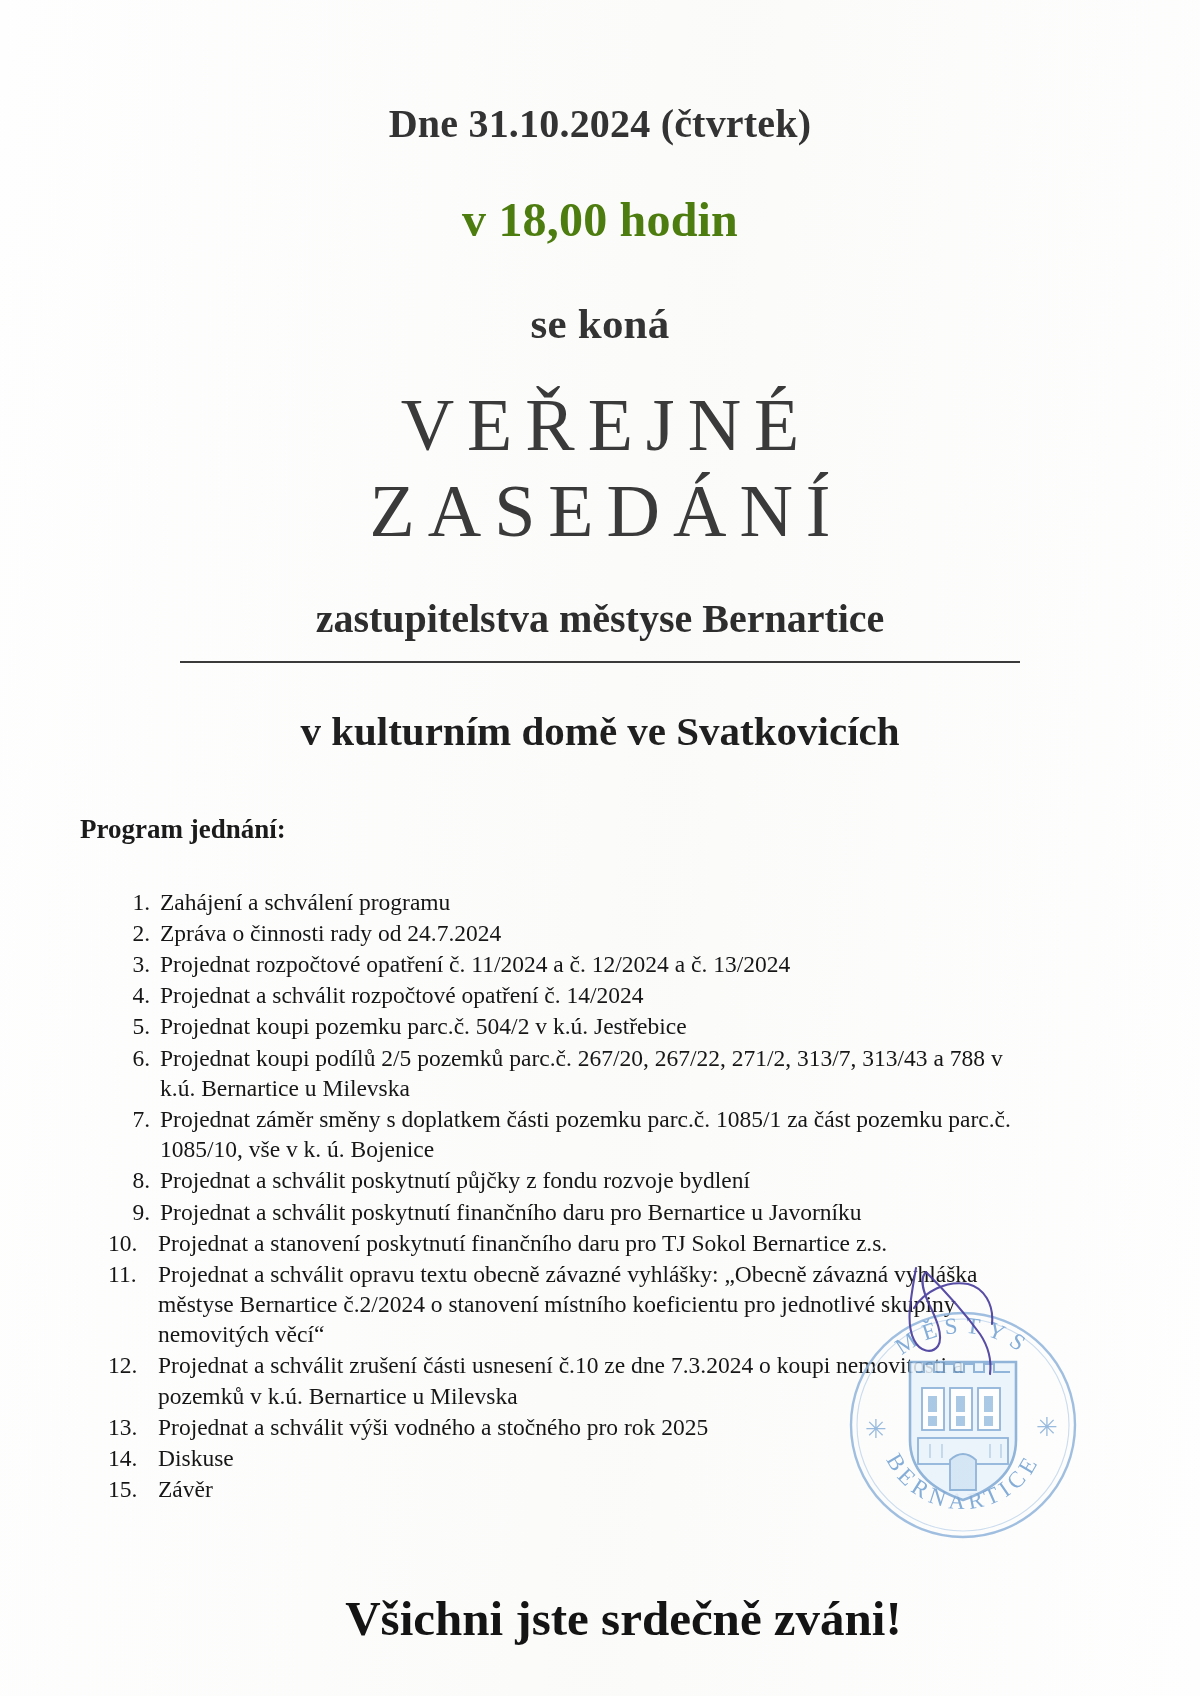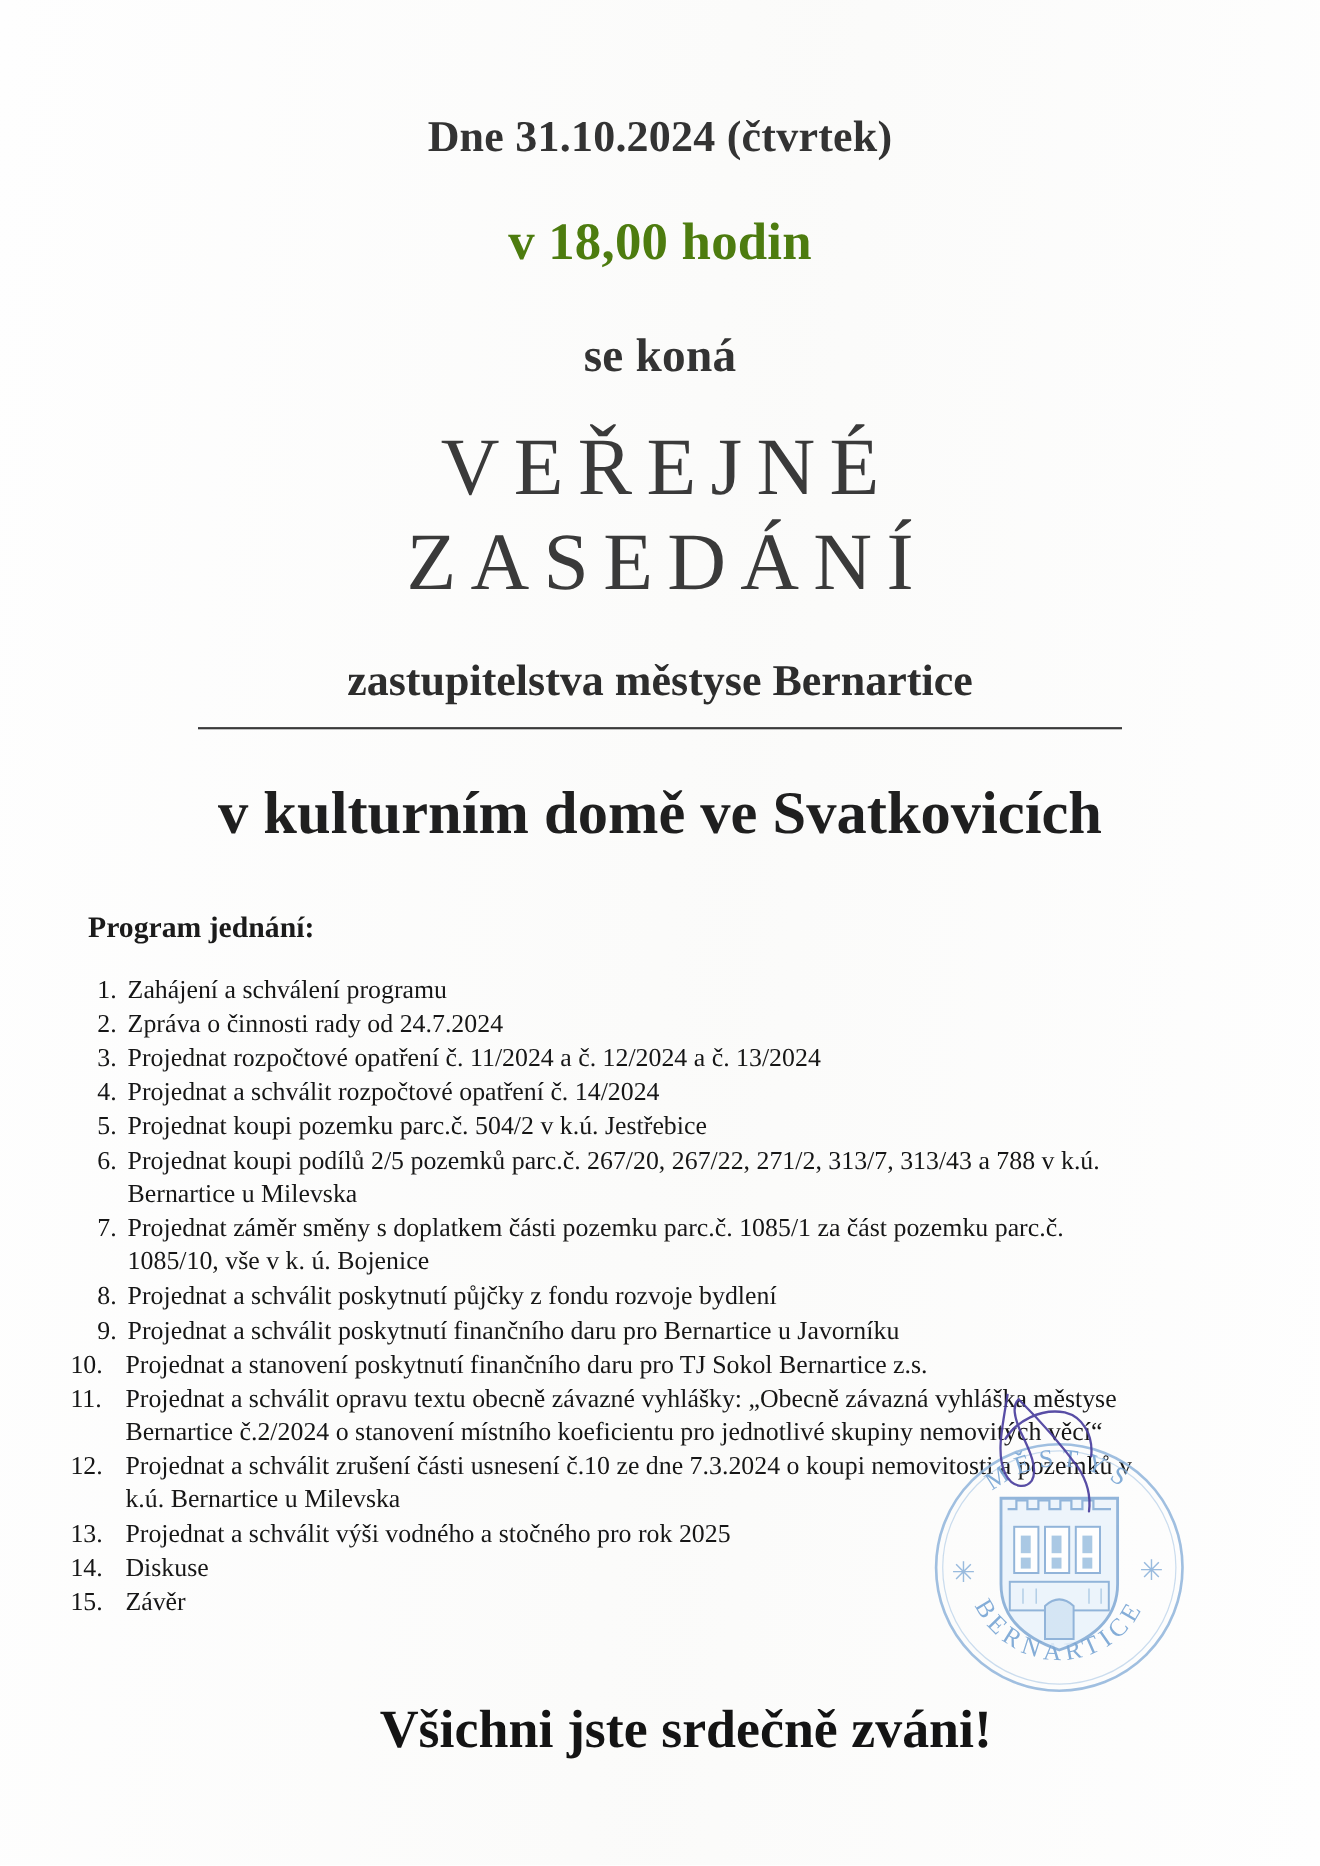--- a/index.html
+++ b/index.html
@@ -96,37 +96,37 @@
   }
   .rule {
     height: 2px;
     background: #3a3a3a;
     width: 100%;
   }
 
   .subtitle-venue {
     text-align: center;
     font-weight: 700;
-    font-size: 55px;
+    font-size: 41px;
     line-height: 1.0;
     padding-top: 48px;
     color: #1f1f1f;
   }
 
   
   .program-head {
     font-weight: 700;
     font-size: 27px;
     padding: 62px 0 0 80px;
     color: #1b1b1b;
   }
 
   .agenda {
-    margin: 0;
-    padding: 26px 150px 0 62px;
+    margin: 16px;
+    padding: 26px 150px 0 90px;
     list-style: none;
     counter-reset: agenda;
   }
 
   .agenda li {
     counter-increment: agenda;
     position: relative;
     font-size: 23.5px;
     line-height: 1.285;
     padding-left: 54px;

